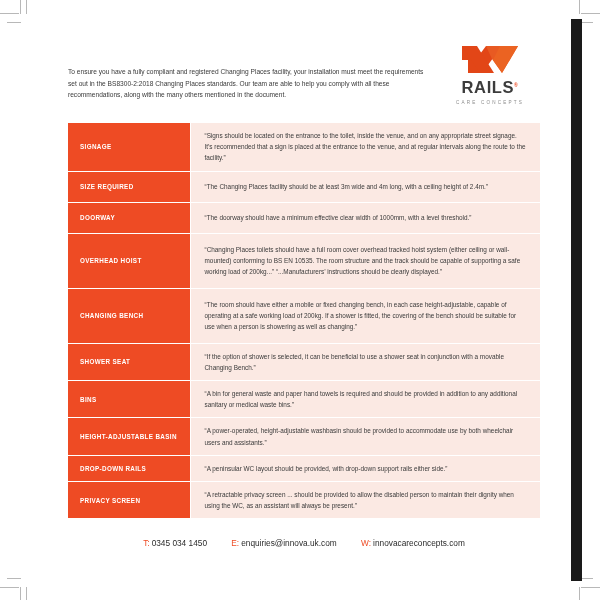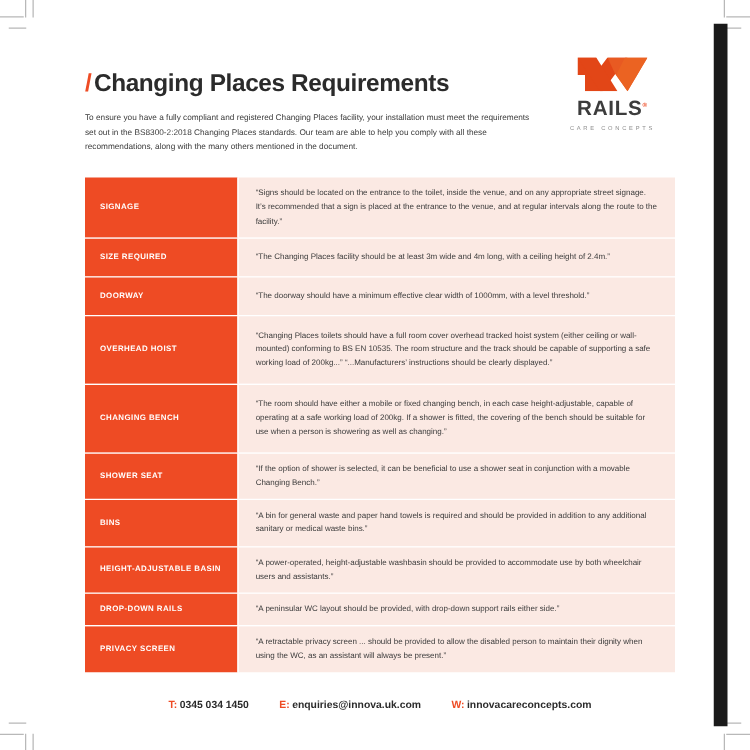--- a/index.html
+++ b/index.html
@@ -144,21 +144,21 @@
   .h-3 .cell-label, .h-3 .cell-text { height: 42px; }
   .h-2 .cell-label, .h-2 .cell-text { height: 31px; }
   .h-4 .cell-label, .h-4 .cell-text { height: 55px; }
   .h-1 .cell-label, .h-1 .cell-text { height: 22px; }
 
   
   .footer {
     margin-top: 19px;
     text-align: center;
     font-size: 8.3px;
-    font-weight: bold;
+    font-weight: normal;
     color: #2b2b2b;
     white-space: nowrap;
   }
   .footer .f-item { display: inline-block; margin: 0 11px; }
   .footer .f-key { color: #ee4b24; margin-right: 2px; }
 </style>
 </head>
 <body>
 
 <div class="crop-mark" style="left:0px;  top:13px;  width:19px; height:1px;"></div>
@@ -179,23 +179,20 @@
 <div class="crop-mark" style="left:579px; top:587px; width:1px; height:13px;"></div>
 <div class="crop-mark" style="left:579px; top:578px; width:14px; height:1px;"></div>
 
 <div class="edge-bar-right"></div>
 
 <div class="page">
 
   <div class="header">
 
     <div class="header-left">
-      <h1 class="page-title">
-        <span class="slash">/</span><span>Changing Places Requirements</span>
-      </h1>
       <p class="intro">To ensure you have a fully compliant and registered Changing Places facility, your installation must meet the requirements set out in the BS8300-2:2018 Changing Places standards. Our team are able to help you comply with all these recommendations, along with the many others mentioned in the document.</p>
     </div>
 
     <div class="logo">
       <svg class="logo-mark" width="56" height="27" viewBox="0 0 56 27" xmlns="http://www.w3.org/2000/svg">
         <path d="M0 0 H15 V12 L24 0 H40 L20 27 H6 V14 L0 14 Z" fill="#E24617"></path>
         <path d="M24 0 H40 L56 0 L40 27 L30 13 Z" fill="#E85A22"></path>
         <path d="M0 0 H15 L32 27 H18 L0 0 Z" fill="#E24617"></path>
         <path d="M38 0 H56 L40 27 L31 14 Z" fill="#EB6322"></path>
       </svg>

